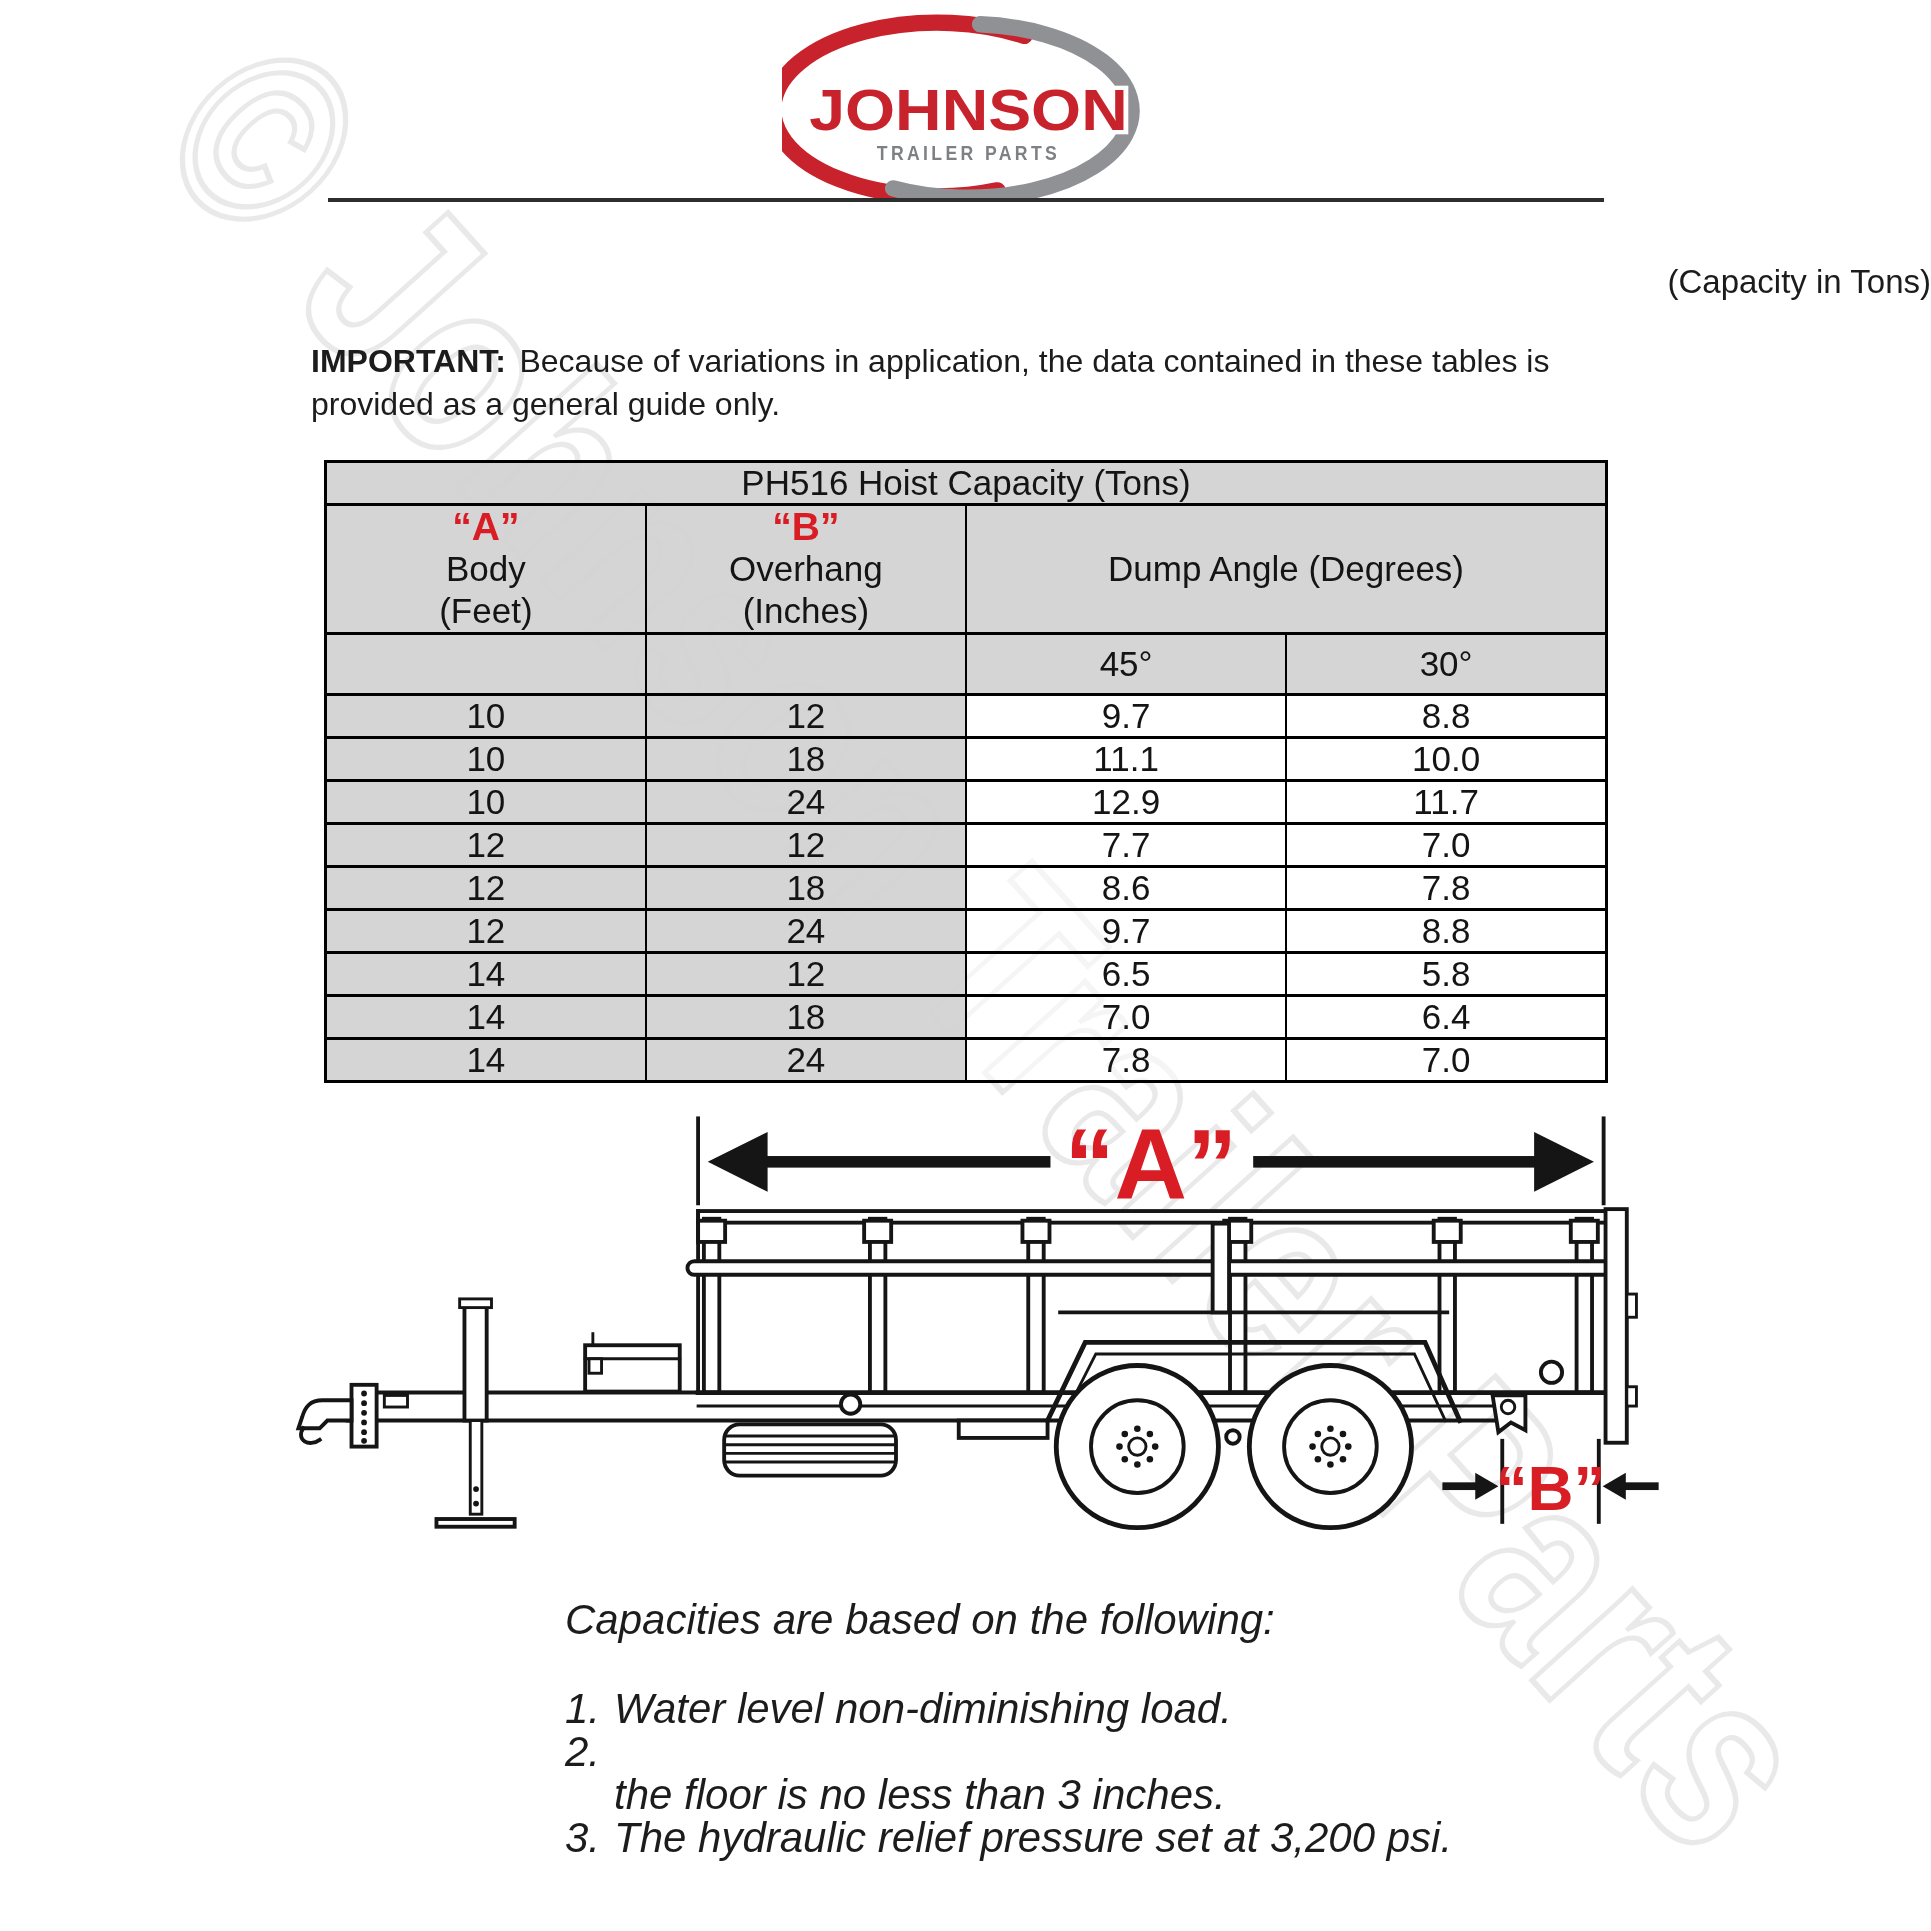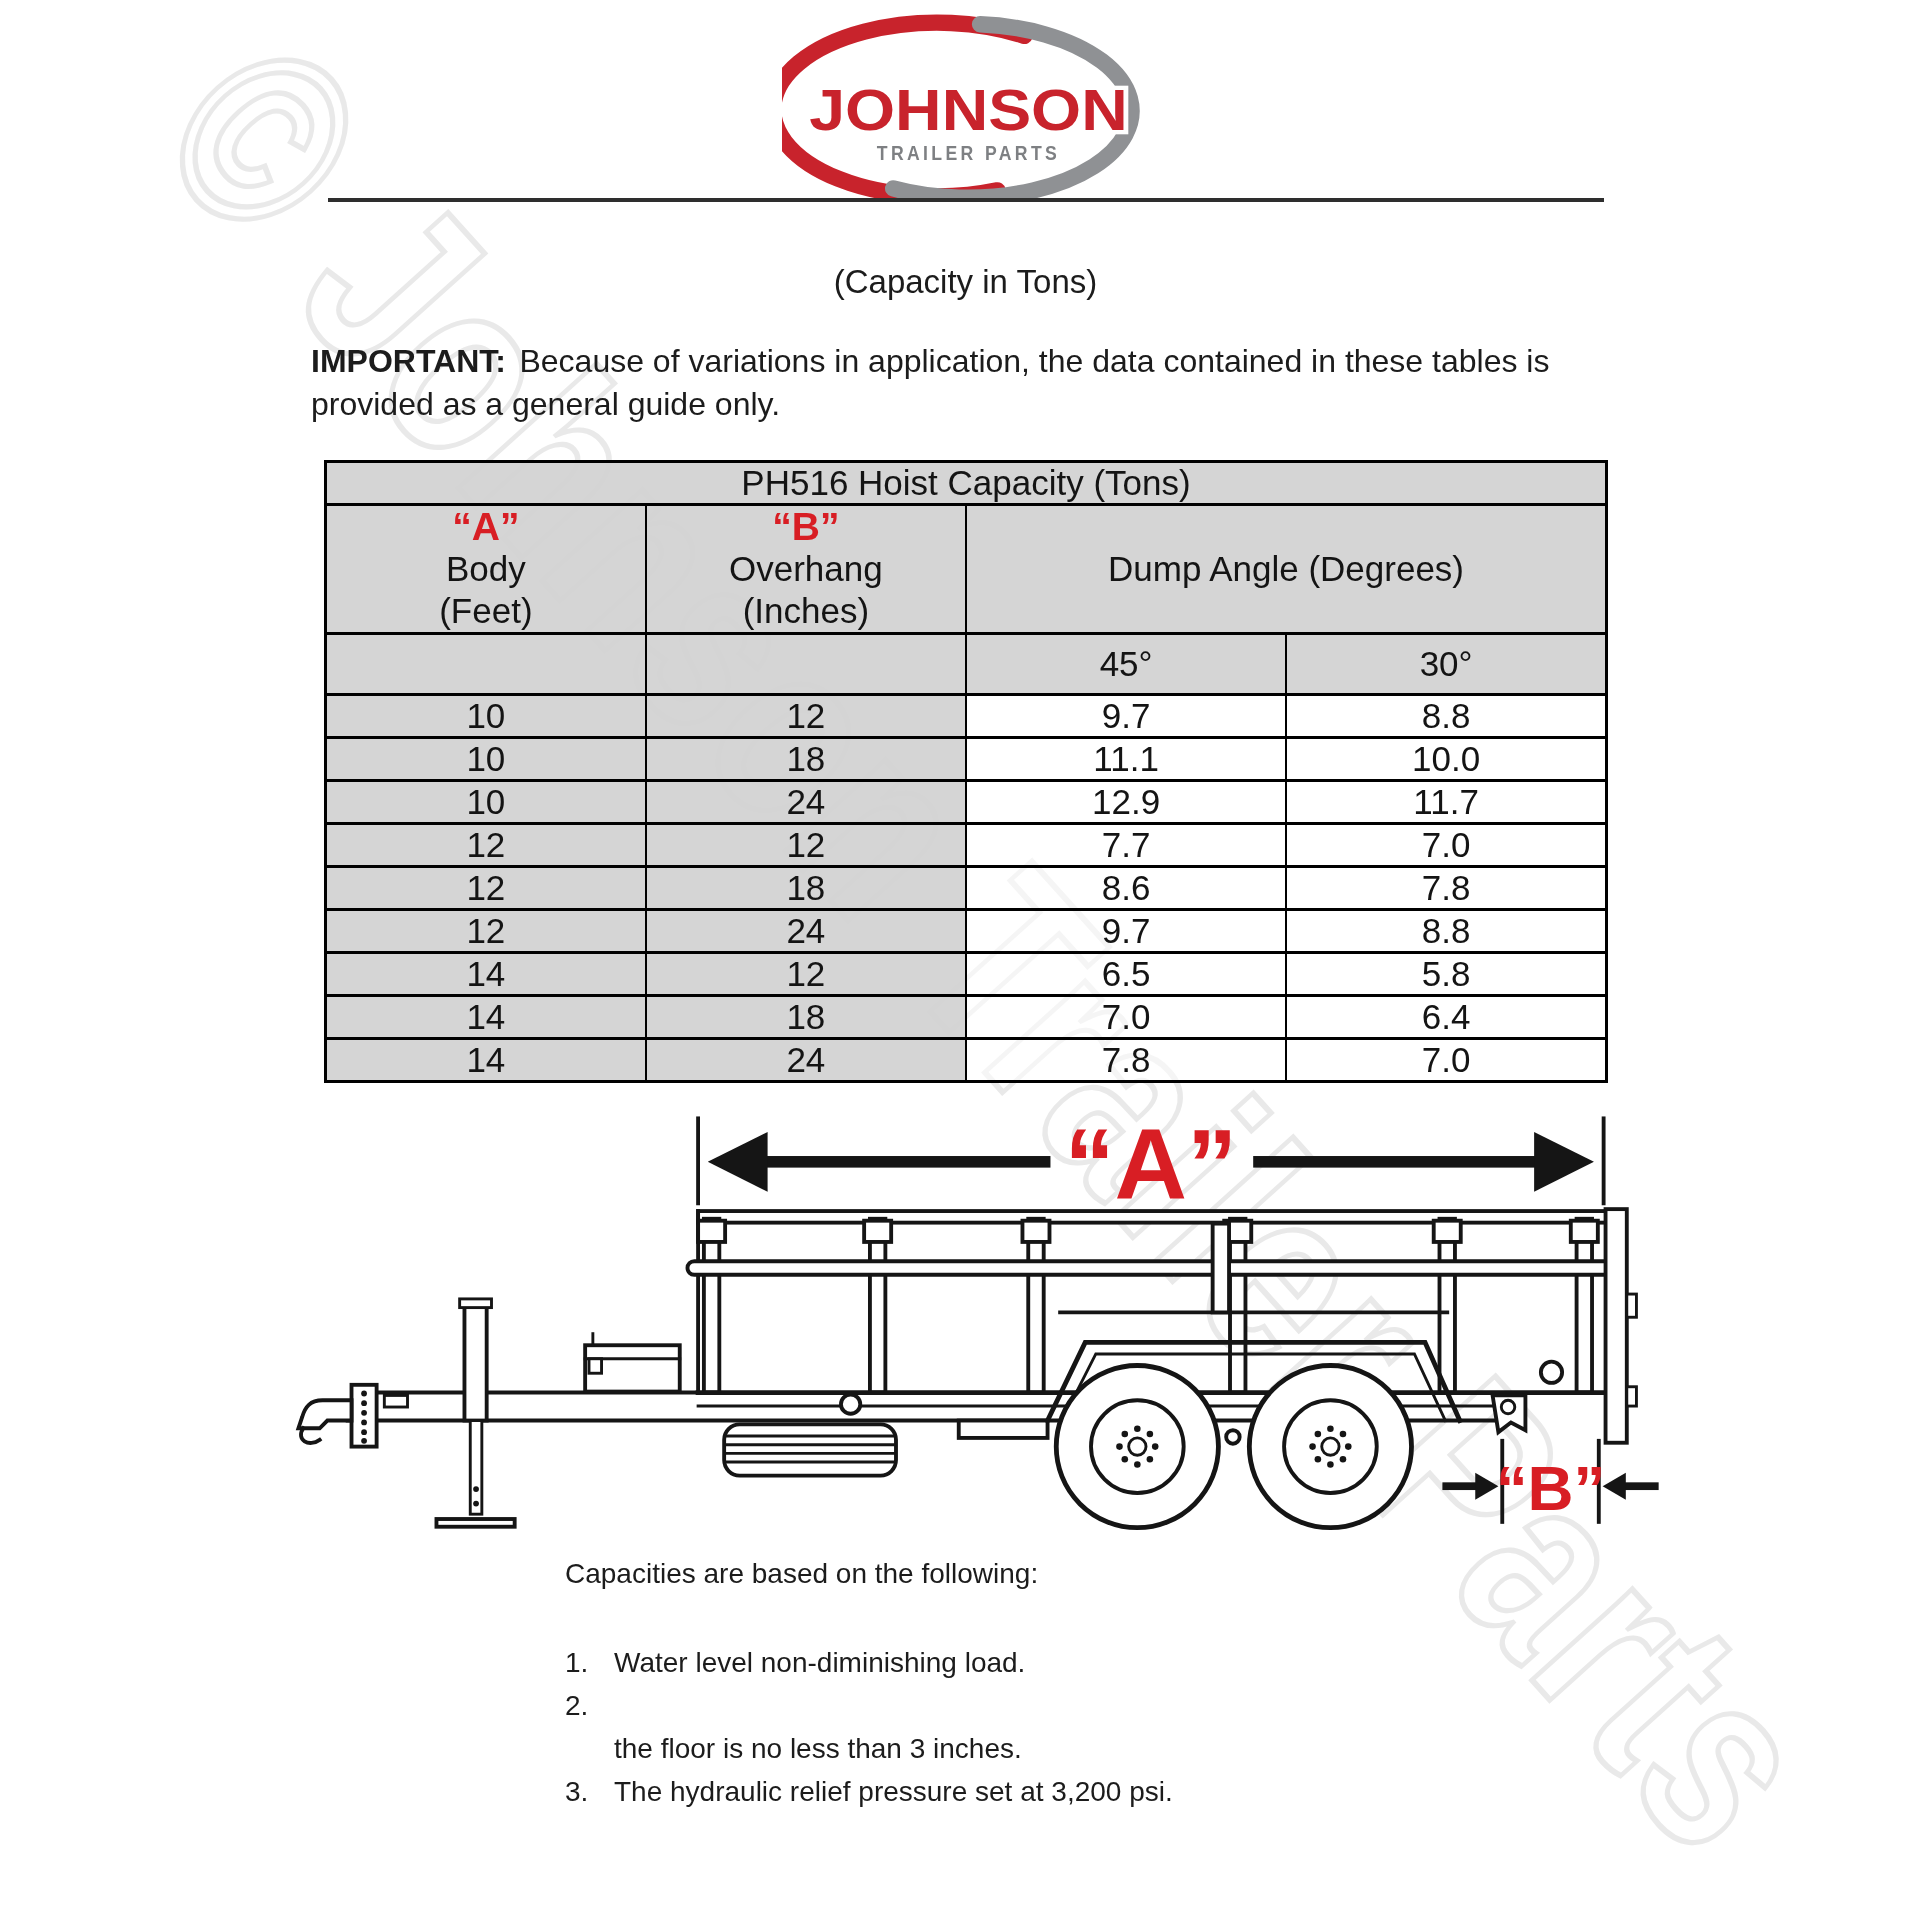--- a/index.html
+++ b/index.html
@@ -7,21 +7,21 @@
        font-family:"Liberation Sans","DejaVu Sans",sans-serif;color:#1c1c1c;}
   .layer{position:absolute;left:0;top:0;}
   #watermark{z-index:0;}
   #content{z-index:1;width:1931px;height:1931px;}
 
   
   .logo-box{position:absolute;left:782px;top:4.8px;width:372px;height:195px;}
   .top-rule{position:absolute;left:328px;top:198px;width:1276px;height:3.9px;background:#2e2e2e;}
   .doc-title{position:absolute;left:0;top:214px;width:1931px;text-align:center;
              font-size:39px;letter-spacing:0.5px;}
-  .doc-subtitle{position:absolute;left:0;top:263px;width:1931px;text-align:center;font-size:33px;}
+  .doc-subtitle{position:absolute;left:0;top:263px;width:1931px;text-align:right;font-size:33px;}
 
   
   .notice{position:absolute;left:311px;top:340px;width:1302px;font-size:32px;line-height:43px;}
   .notice .lbl{font-weight:bold;margin-right:13.5px;}
 
   
   .cap-table-wrap{position:absolute;left:324px;top:460px;width:1284px;}
   table.cap{width:100%;border-collapse:collapse;table-layout:fixed;text-align:center;
             font-size:35px;color:#141414;border:3.9px solid #000;}
   table.cap td{border:2.9px solid #000;border-top-width:3.9px;border-bottom-width:3.9px;padding:0;}
@@ -30,21 +30,21 @@
   tr.r-title td{height:38px;font-size:35px;}
   tr.r-head td{height:122px;vertical-align:middle;line-height:42px;}
   tr.r-sub td{height:58px;}
   tr.r-data td{height:37px;}
   .sym{color:#d81e24;font-weight:bold;font-size:39px;}
 
   
   .diagram{position:absolute;left:0;top:1101px;}
 
   
-  .notes{position:absolute;left:565px;top:1552px;width:1081px;font-size:28px;line-height:43px;}
+  .notes{position:absolute;left:565px;top:1598px;width:1081px;font-size:42px;line-height:43px;font-style:italic;}
   .notes .heading{margin:0 0 46px 0;}
   .note-item{display:flex;}
   .note-num{width:49px;flex:none;}
   .note-text{width:869px;}
 </style>
 </head>
 <body>
 
 <svg id="watermark" class="layer" width="1931" height="1931" viewBox="0 0 2000 2000">
   <text transform="translate(155,150) rotate(48)" font-size="265" font-weight="bold" fill="none" stroke-width="6" letter-spacing="6" textLength="2400" lengthAdjust="spacingAndGlyphs" stroke="#e9e9e9">© Johnson Trailer Parts</text>

